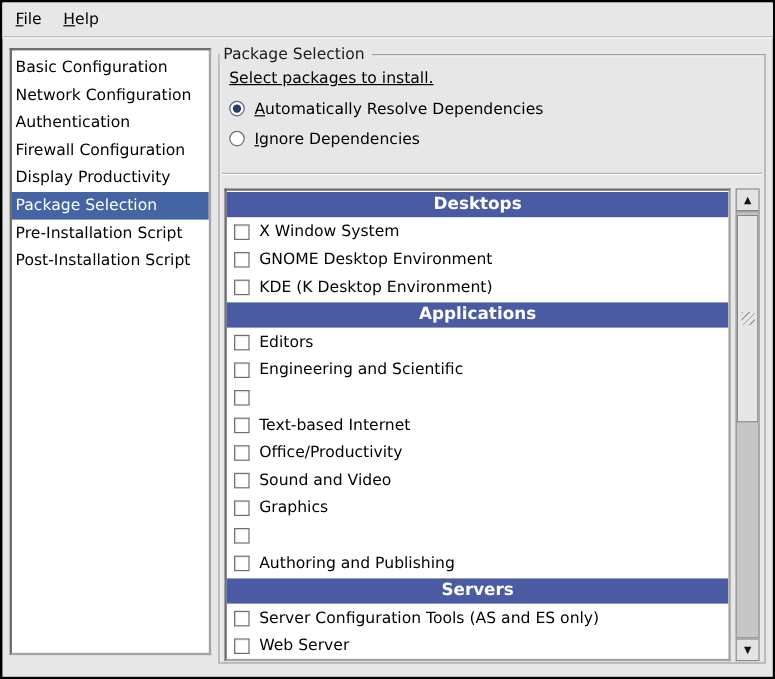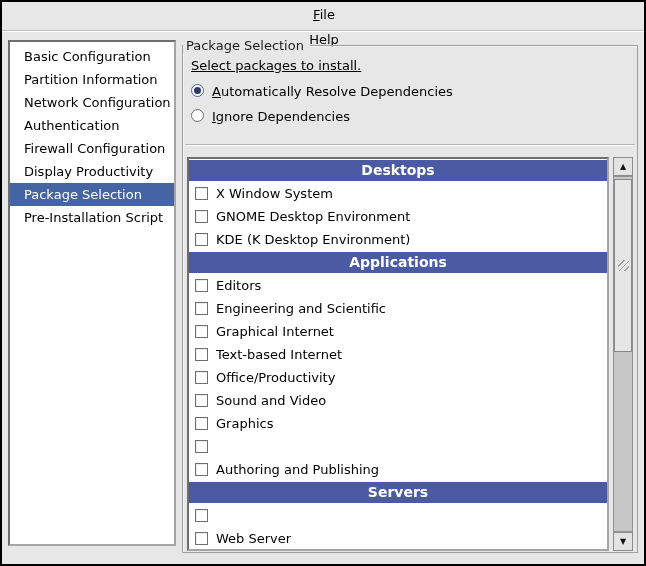--- a/index.html
+++ b/index.html
@@ -18,35 +18,34 @@
     font-size:13px; color:#000;
     overflow:hidden;
   }
   
   #menubar {
     position:absolute; left:0; top:0; right:0; height:29px;
     display:flex; align-items:center; padding-left:2px;
     border-bottom:1px solid #bdbdbd;
     box-shadow:0 1px 0 #ffffff;
     background:var(--win-bg);
-    flex-direction:column;
   }
   .menu-item { padding:5px 9px; cursor:default; }
   .accel { text-decoration:underline; }
   
   #sidebar {
     position:absolute; left:6px; top:38px; width:168px; height:506px;
     background:#fff;
     border:2px solid;
     border-color:#6e6e6e #a5a5a5 #a5a5a5 #6e6e6e;
     padding-top:3px;
     overflow:hidden;
   }
   .side-item {
-    height:23px; line-height:23px; padding-left:14px;
+    height:23px; line-height:23px; padding-left:3px;
     white-space:nowrap; overflow:hidden; cursor:default;
   }
   .side-item.selected { background:var(--sel); color:#fff; }
   
   #frame {
     position:absolute; left:180px; top:43px; width:456px; height:508px;
     border:1px solid #9f9f9f;
     box-shadow:inset 1px 1px 0 rgba(255,255,255,.6);
   }
   #frame-title {
@@ -124,27 +123,27 @@
 
 <div id="window">
 
   <div id="menubar">
       <div class="menu-item"><span class="accel">F</span><span>ile</span></div>
       <div class="menu-item"><span class="accel">H</span><span>elp</span></div>
     </div>
 
   <div id="sidebar">
       <div class="side-item">Basic Configuration</div>
-      <div class="side-item">Partition Information</div>
       <div class="side-item">Network Configuration</div>
       <div class="side-item">Authentication</div>
       <div class="side-item">Firewall Configuration</div>
       <div class="side-item">Display Productivity</div>
       <div class="side-item selected">Package Selection</div>
       <div class="side-item">Pre-Installation Script</div>
+      <div class="side-item">Post-Installation Script</div>
     </div>
 
   <div id="frame">
     <span id="frame-title">Package Selection</span>
     <div id="desc">Select packages to install.</div>
     <div id="radios">
         <div class="radio-row">
           <span class="radio on">
             <span class="dot"></span>
           </span>
@@ -180,21 +179,20 @@
           <div class="pkg-row">
             <span class="checkbox"></span>
             <span class="pkg-label">Editors</span>
           </div>
           <div class="pkg-row">
             <span class="checkbox"></span>
             <span class="pkg-label">Engineering and Scientific</span>
           </div>
           <div class="pkg-row">
             <span class="checkbox"></span>
-            <span class="pkg-label">Graphical Internet</span>
           </div>
           <div class="pkg-row">
             <span class="checkbox"></span>
             <span class="pkg-label">Text-based Internet</span>
           </div>
           <div class="pkg-row">
             <span class="checkbox"></span>
             <span class="pkg-label">Office/Productivity</span>
           </div>
           <div class="pkg-row">
@@ -210,20 +208,21 @@
           </div>
           <div class="pkg-row">
             <span class="checkbox"></span>
             <span class="pkg-label">Authoring and Publishing</span>
           </div>
           <div class="hdr-row">
             <div class="hdr-bar">Servers</div>
           </div>
           <div class="pkg-row">
             <span class="checkbox"></span>
+            <span class="pkg-label">Server Configuration Tools (AS and ES only)</span>
           </div>
           <div class="pkg-row">
             <span class="checkbox"></span>
             <span class="pkg-label">Web Server</span>
           </div>
         </div>
       <div id="sb">
         <div class="sb-btn up">
           <span>▲</span>
         </div>

